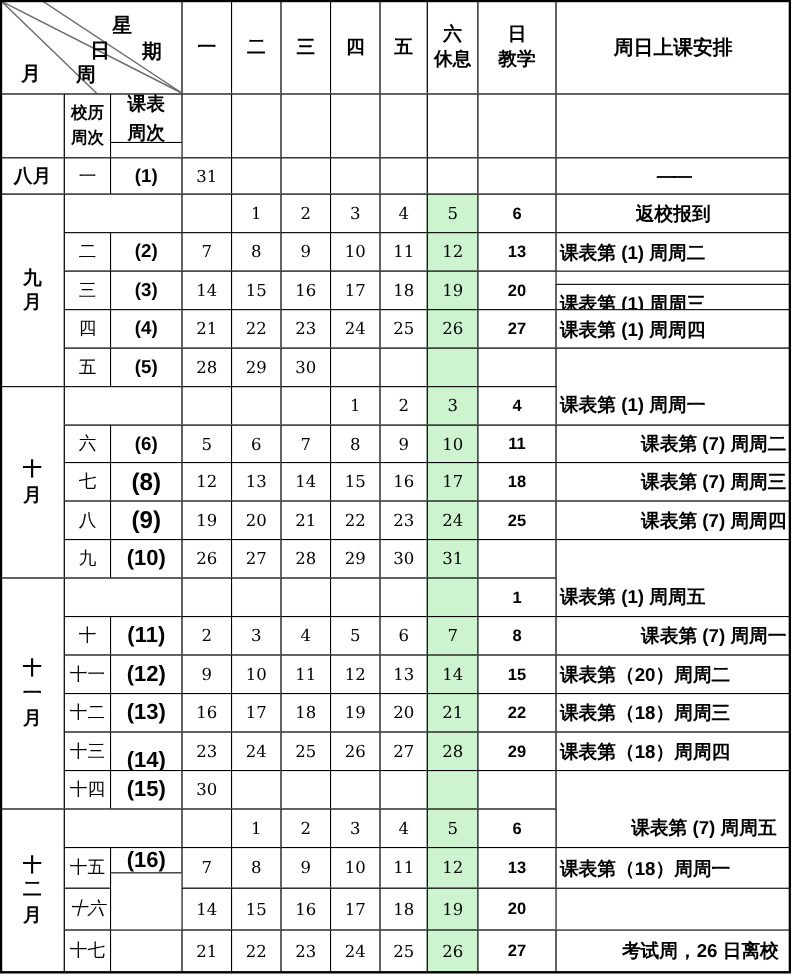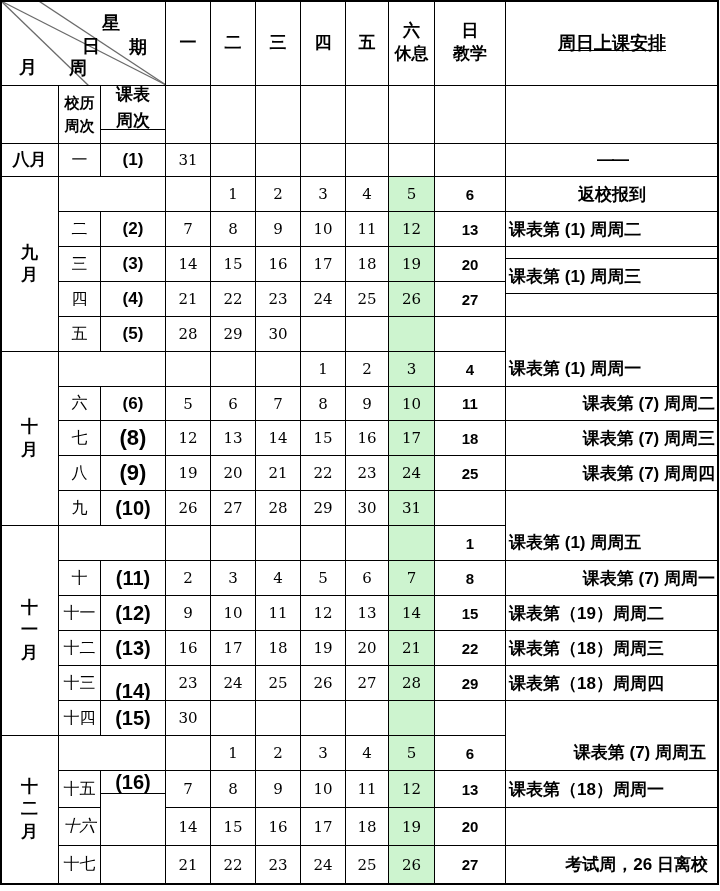--- a/index.html
+++ b/index.html
@@ -46,21 +46,21 @@
 
   <div class="cell hdr" style="left: 165px; top: 0px; width: 46px; height: 86px;">一</div>
     <div class="cell hdr" style="left: 210px; top: 0px; width: 46px; height: 86px;">二</div>
     <div class="cell hdr" style="left: 255px; top: 0px; width: 46px; height: 86px;">三</div>
     <div class="cell hdr" style="left: 300px; top: 0px; width: 46px; height: 86px;">四</div>
     <div class="cell hdr" style="left: 345px; top: 0px; width: 44px; height: 86px;">五</div>
     <div class="cell hdr" style="left: 388px; top: 0px; width: 47px; height: 86px;">六
 休息</div>
     <div class="cell hdr" style="left: 434px; top: 0px; width: 72px; height: 86px;">日
 教学</div>
-    <div class="cell hdr" style="left: 505px; top: 0px; width: 214px; height: 86px; font-size: 18px; text-decoration: underline;">周日上课安排</div>
+    <div class="cell hdr" style="left: 505px; top: 0px; width: 214px; height: 86px; font-size: 18px;">周日上课安排</div>
     <div class="cell" style="left: 0px; top: 85px; width: 59px; height: 59px;"></div>
     <div class="cell hdr-sub" style="left: 58px; top: 85px; width: 43px; height: 59px;">校历
 周次</div>
     <div class="cell hdr-sub" style="left: 100px; top: 85px; width: 66px; height: 45px; font-size: 17px;">课表
 周次</div>
     <div class="cell" style="left: 165px; top: 85px; width: 46px; height: 59px;"></div>
     <div class="cell" style="left: 210px; top: 85px; width: 46px; height: 59px;"></div>
     <div class="cell" style="left: 255px; top: 85px; width: 46px; height: 59px;"></div>
     <div class="cell" style="left: 300px; top: 85px; width: 46px; height: 59px;"></div>
     <div class="cell" style="left: 345px; top: 85px; width: 44px; height: 59px;"></div>
@@ -111,20 +111,21 @@
     <div class="cell note alL" style="left: 505px; top: 246px; width: 214px; height: 36px; margin-top: 12px;">课表第 (1) 周周三</div>
     <div class="cell week" style="left: 58px; top: 281px; width: 43px; height: 36px;">四</div>
     <div class="cell tt" style="left: 100px; top: 281px; width: 66px; height: 36px; font-size: 17px;">(4)</div>
     <div class="cell date" style="left: 165px; top: 281px; width: 46px; height: 36px;">21</div>
     <div class="cell date" style="left: 210px; top: 281px; width: 46px; height: 36px;">22</div>
     <div class="cell date" style="left: 255px; top: 281px; width: 46px; height: 36px;">23</div>
     <div class="cell date" style="left: 300px; top: 281px; width: 46px; height: 36px;">24</div>
     <div class="cell date" style="left: 345px; top: 281px; width: 44px; height: 36px;">25</div>
     <div class="cell date green" style="left: 388px; top: 281px; width: 47px; height: 36px;">26</div>
     <div class="cell sun" style="left: 434px; top: 281px; width: 72px; height: 36px;">27</div>
+    <div class="cell note alL" style="left: 505px; top: 281px; width: 214px; height: 36px;">课表第 (1) 周周四</div>
     <div class="cell week" style="left: 58px; top: 316px; width: 43px; height: 36px;">五</div>
     <div class="cell tt" style="left: 100px; top: 316px; width: 66px; height: 36px; font-size: 17px;">(5)</div>
     <div class="cell date" style="left: 165px; top: 316px; width: 46px; height: 36px;">28</div>
     <div class="cell date" style="left: 210px; top: 316px; width: 46px; height: 36px;">29</div>
     <div class="cell date" style="left: 255px; top: 316px; width: 46px; height: 36px;">30</div>
     <div class="cell date" style="left: 300px; top: 316px; width: 46px; height: 36px;"></div>
     <div class="cell date" style="left: 345px; top: 316px; width: 44px; height: 36px;"></div>
     <div class="cell date green" style="left: 388px; top: 316px; width: 47px; height: 36px;"></div>
     <div class="cell sun" style="left: 434px; top: 316px; width: 72px; height: 36px;"></div>
     <div class="cell note alL vB" style="left: 505px; top: 316px; width: 214px; height: 71px;">课表第 (1) 周周一</div>
@@ -201,21 +202,21 @@
     <div class="cell note alR" style="left: 505px; top: 560px; width: 214px; height: 36px;">课表第 (7) 周周一</div>
     <div class="cell week" style="left: 58px; top: 595px; width: 43px; height: 36px;">十一</div>
     <div class="cell tt" style="left: 100px; top: 595px; width: 66px; height: 36px; font-size: 20px;">(12)</div>
     <div class="cell date" style="left: 165px; top: 595px; width: 46px; height: 36px;">9</div>
     <div class="cell date" style="left: 210px; top: 595px; width: 46px; height: 36px;">10</div>
     <div class="cell date" style="left: 255px; top: 595px; width: 46px; height: 36px;">11</div>
     <div class="cell date" style="left: 300px; top: 595px; width: 46px; height: 36px;">12</div>
     <div class="cell date" style="left: 345px; top: 595px; width: 44px; height: 36px;">13</div>
     <div class="cell date green" style="left: 388px; top: 595px; width: 47px; height: 36px;">14</div>
     <div class="cell sun" style="left: 434px; top: 595px; width: 72px; height: 36px;">15</div>
-    <div class="cell note alL" style="left: 505px; top: 595px; width: 214px; height: 36px;">课表第（19）周周二</div>
+    <div class="cell note alL" style="left: 505px; top: 595px; width: 214px; height: 36px;">课表第（20）周周二</div>
     <div class="cell week" style="left: 58px; top: 630px; width: 43px; height: 36px;">十二</div>
     <div class="cell tt" style="left: 100px; top: 630px; width: 66px; height: 36px; font-size: 20px;">(13)</div>
     <div class="cell date" style="left: 165px; top: 630px; width: 46px; height: 36px;">16</div>
     <div class="cell date" style="left: 210px; top: 630px; width: 46px; height: 36px;">17</div>
     <div class="cell date" style="left: 255px; top: 630px; width: 46px; height: 36px;">18</div>
     <div class="cell date" style="left: 300px; top: 630px; width: 46px; height: 36px;">19</div>
     <div class="cell date" style="left: 345px; top: 630px; width: 44px; height: 36px;">20</div>
     <div class="cell date green" style="left: 388px; top: 630px; width: 47px; height: 36px;">21</div>
     <div class="cell sun" style="left: 434px; top: 630px; width: 72px; height: 36px;">22</div>
     <div class="cell note alL" style="left: 505px; top: 630px; width: 214px; height: 36px;">课表第（18）周周三</div>

